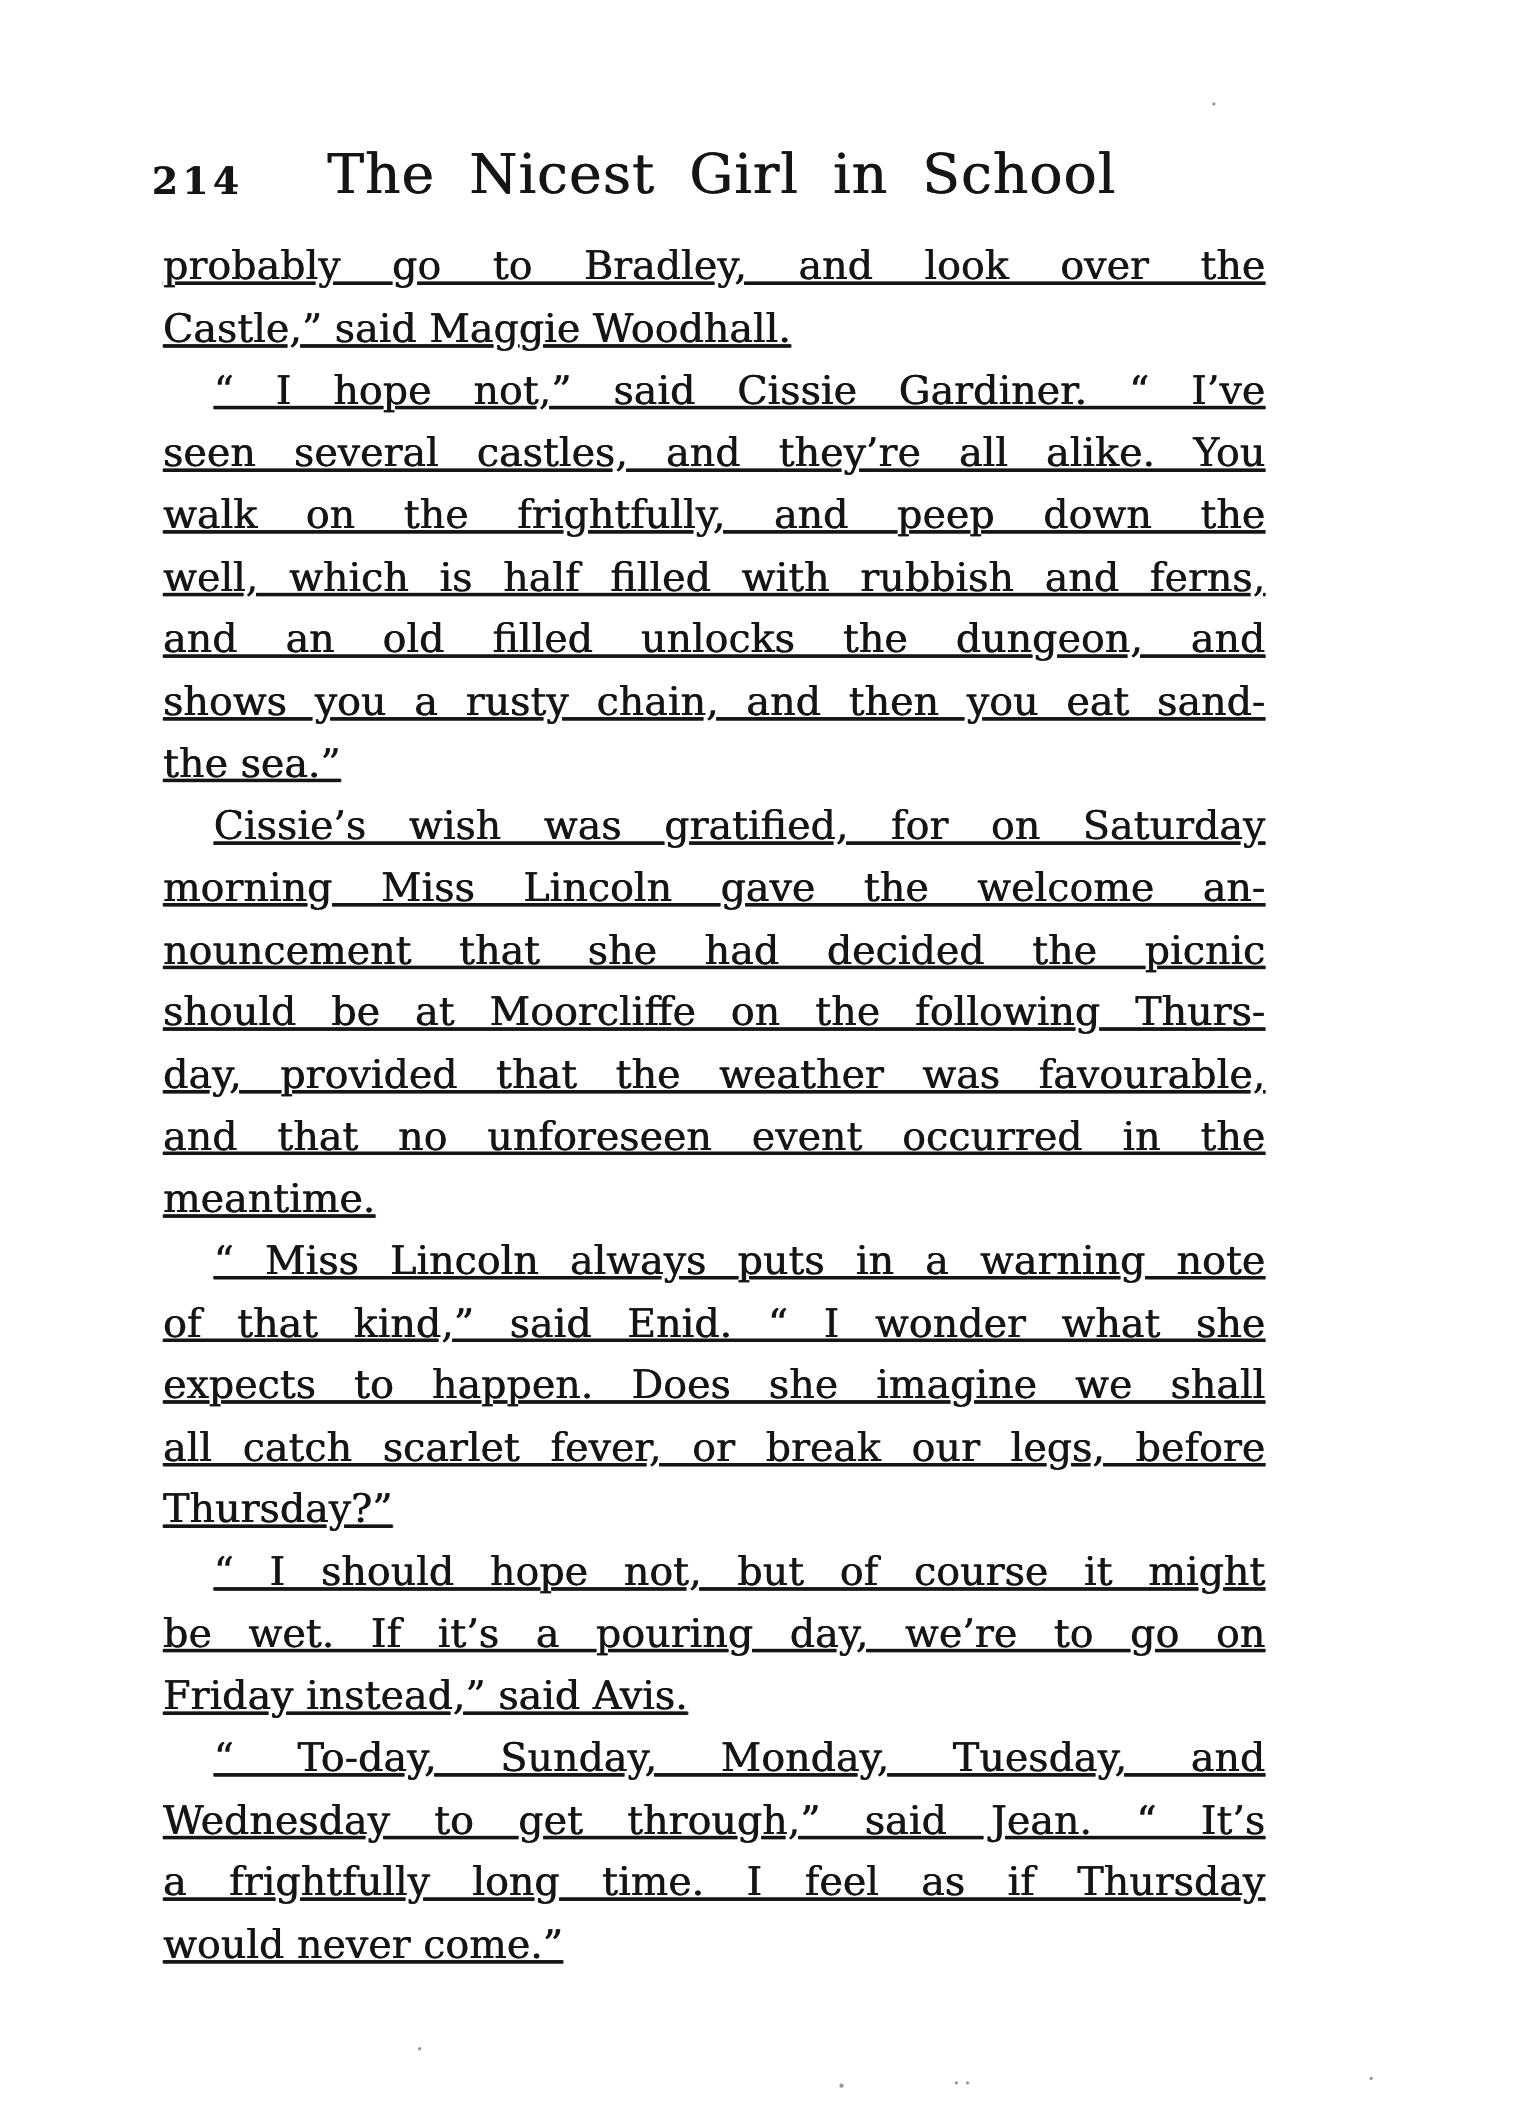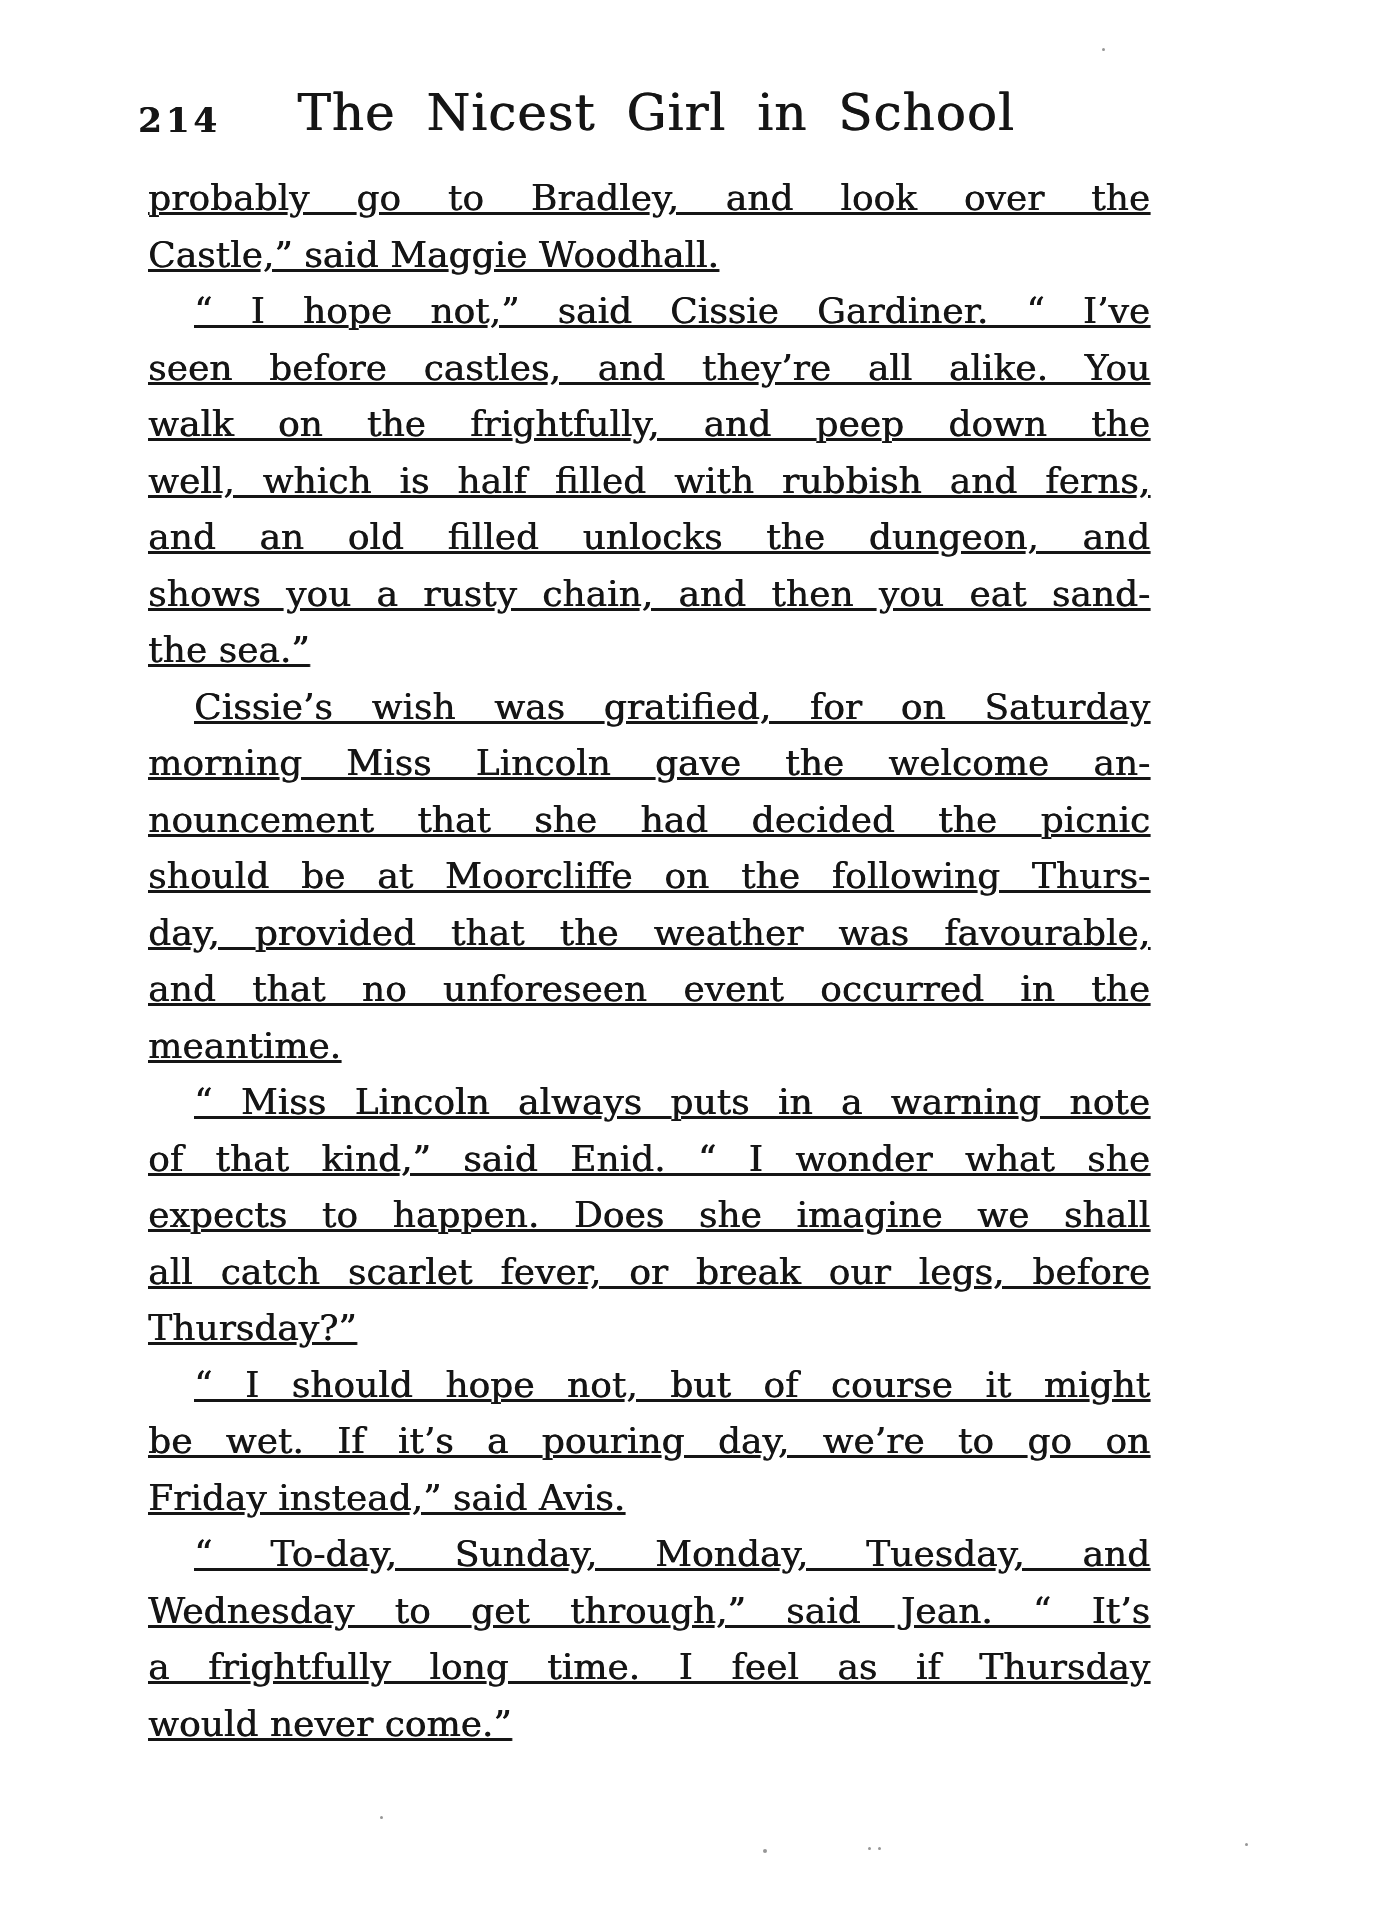--- a/index.html
+++ b/index.html
@@ -3,21 +3,21 @@
 <meta charset="utf-8">
 <style>
   * { margin: 0; padding: 0; box-sizing: border-box; }
   html, body { background: #ffffff; }
   body {
     width: 1382px; height: 1917px;
     position: relative; overflow: hidden;
     font-family: "DejaVu Serif", "Liberation Serif", serif;
     color: #151515;
   }
-  .page { position: absolute; inset: 0; background: #ffffff; }
+  .page { position: absolute; inset: 0; background: #ffffff; margin-top: 45px; }
 
   .page-header {
     position: absolute; left: 148px; top: 84px; width: 1002px; height: 72px;
   }
   .pagenum {
     position: absolute; left: -10px; top: 16px;
     font-size: 34px; font-weight: bold; letter-spacing: 4px;
     text-shadow: 0.5px 0 0 currentColor;
   }
   .title {
@@ -58,21 +58,21 @@
     <h1 class="title">The Nicest Girl in School</h1>
   </header>
 
   <main class="body-text" id="text-block">
       <div class="para">
         <div class="line">probably go to Bradley, and look over the</div>
         <div class="line last">Castle,” said Maggie Woodhall.</div>
       </div>
       <div class="para">
         <div class="line indent">“ I hope not,” said Cissie Gardiner. “ I’ve</div>
-        <div class="line">seen before castles, and they’re all alike. You</div>
+        <div class="line">seen several castles, and they’re all alike. You</div>
         <div class="line">walk on the frightfully, and peep down the</div>
         <div class="line">well, which is half filled with rubbish and ferns,</div>
         <div class="line">and an old filled unlocks the dungeon, and</div>
         <div class="line">shows you a rusty chain, and then you eat sand-</div>
         <div class="line last">the sea.”</div>
       </div>
       <div class="para">
         <div class="line indent">Cissie’s wish was gratified, for on Saturday</div>
         <div class="line">morning Miss Lincoln gave the welcome an-</div>
         <div class="line">nouncement that she had decided the picnic</div>

